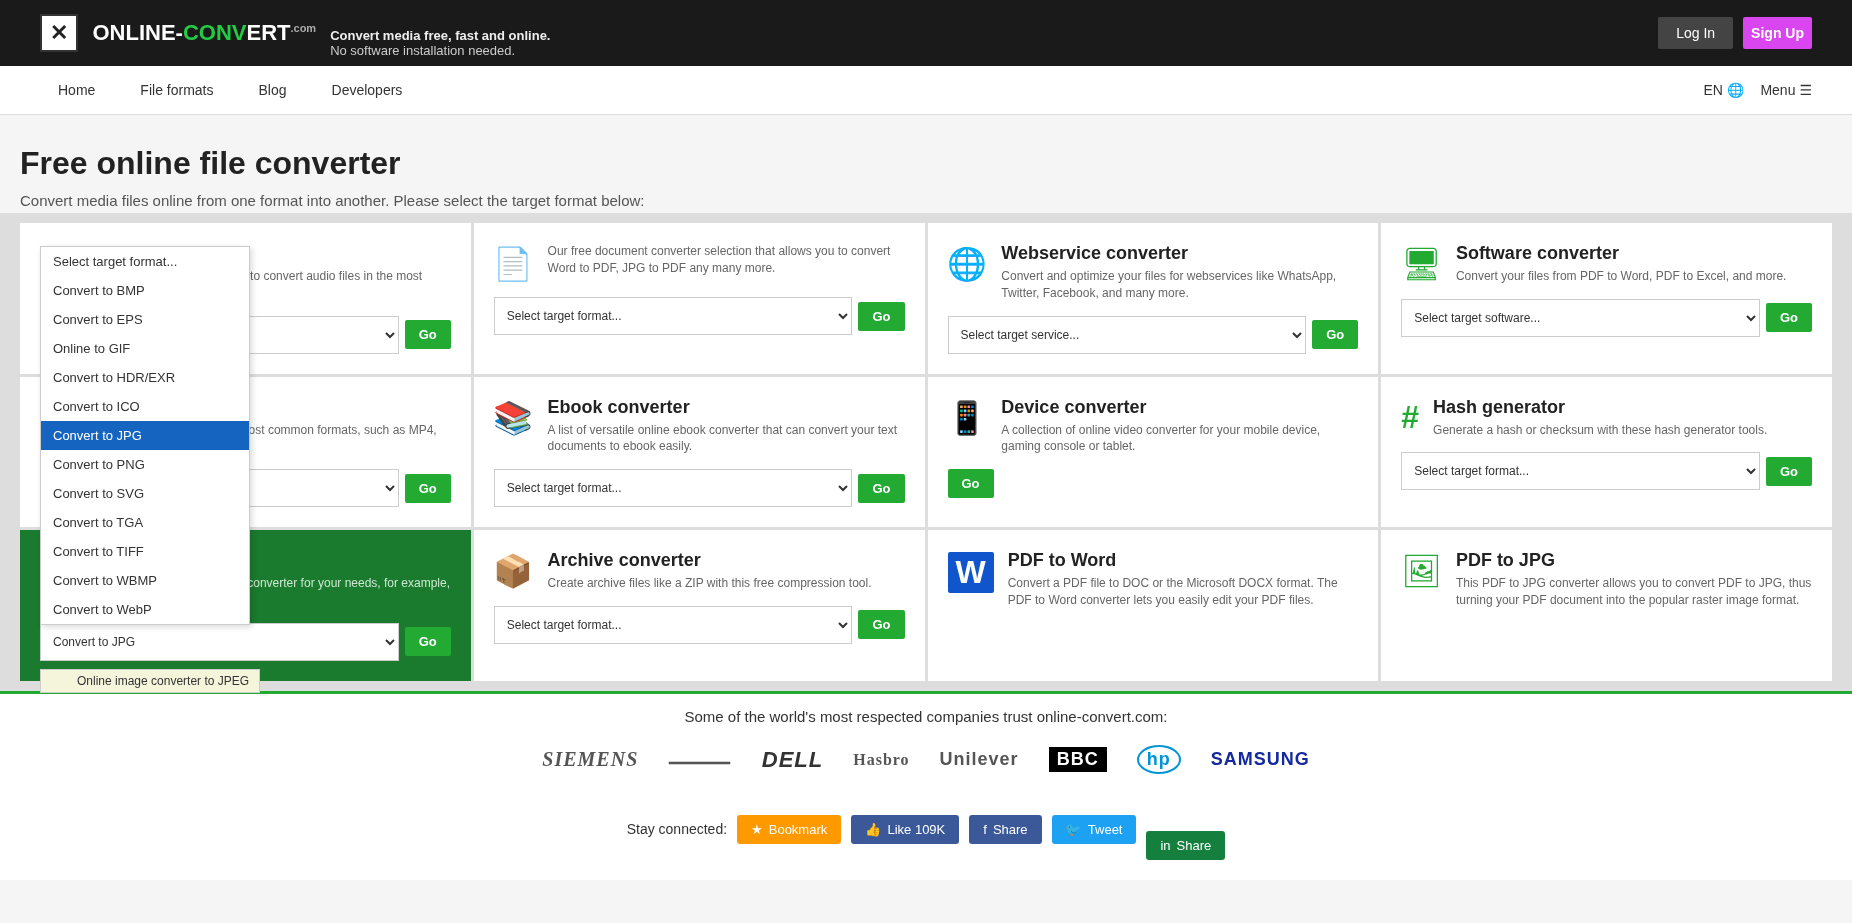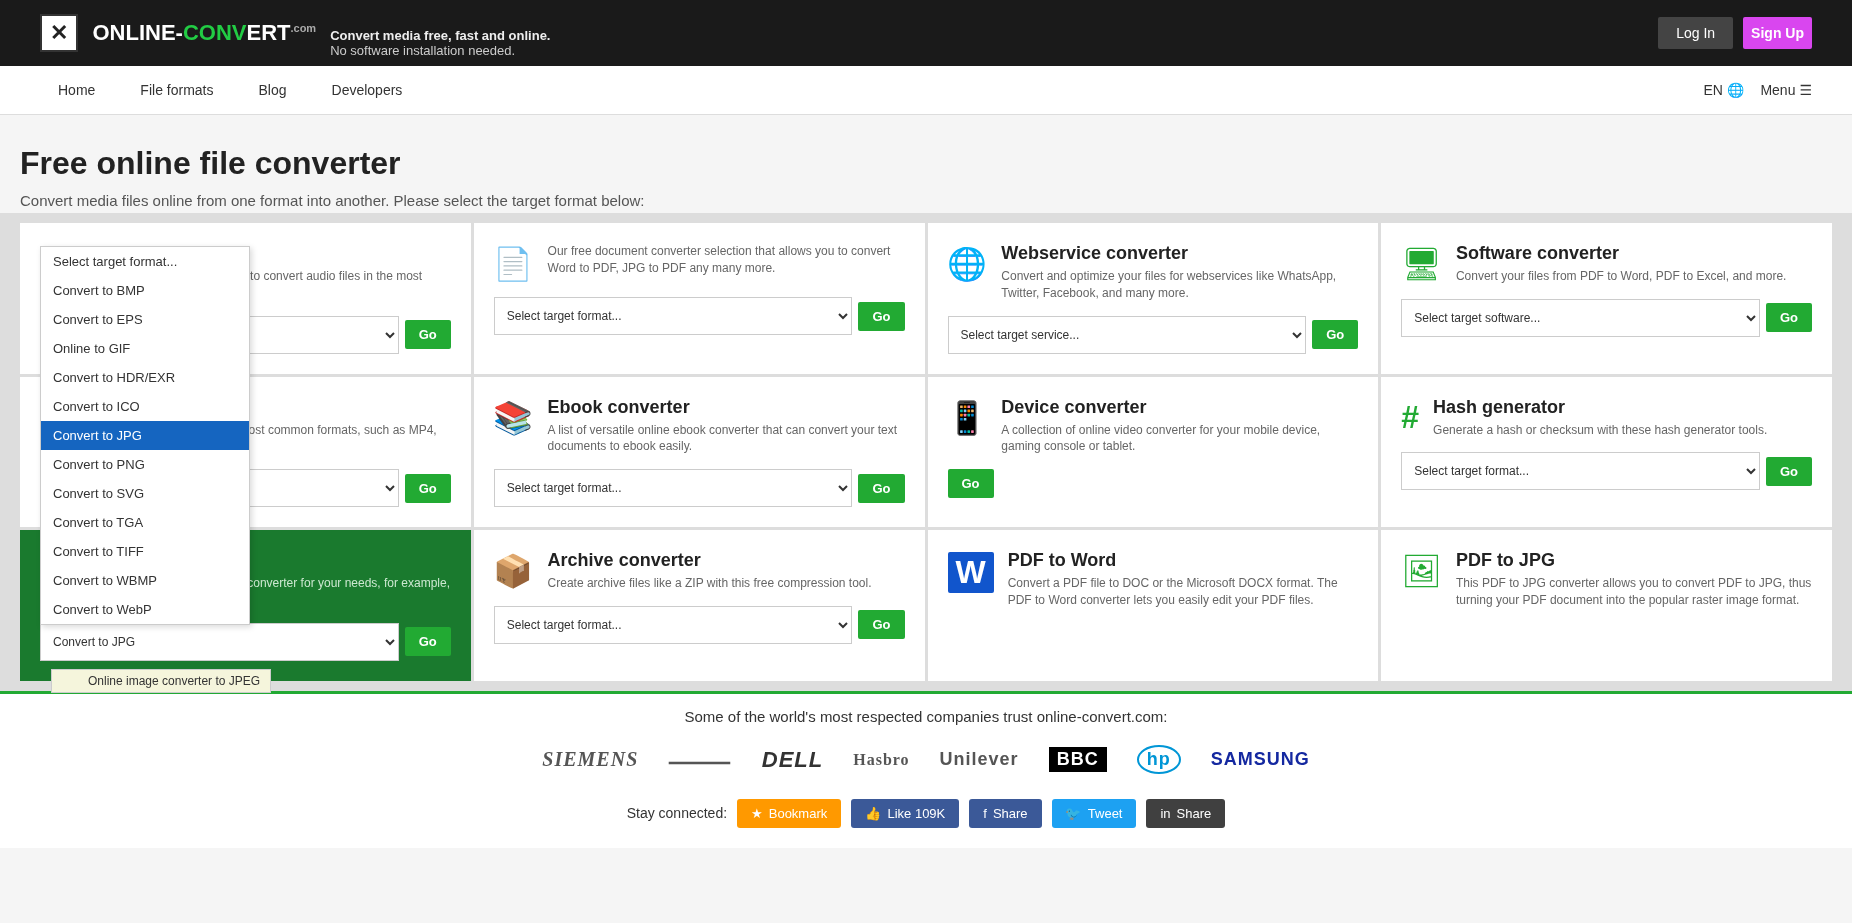--- a/index.html
+++ b/index.html
@@ -155,21 +155,21 @@
 
     .stay-connected { font-size: 14px; color: #333; display: flex; align-items: center; justify-content: center; gap: 10px; flex-wrap: wrap; }
     .social-btn {
       display: flex; align-items: center; gap: 6px; padding: 7px 14px;
       border: none; cursor: pointer; color: #fff; font-size: 13px; border-radius: 3px;
     }
     .btn-bookmark { background: #ff9900; }
     .btn-like { background: #3b5998; }
     .btn-share-fb { background: #3b5998; }
     .btn-tweet { background: #1da1f2; }
-    .btn-share-li { background: #404040; }
+    .btn-share-li { background: #15803d; margin-top: 32px; }
   </style>
 </head>
 <body>
 
 <div class="header-top">
   <div class="logo-area">
     <div class="logo-box">
       <span class="logo-icon">✕</span>
     </div>
     <span style="color:#fff;font-size:22px;font-weight:bold;">
@@ -371,21 +371,21 @@
         <div class="dropdown-item">Convert to ICO</div>
         <div class="dropdown-item selected">Convert to JPG</div>
         <div class="dropdown-item">Convert to PNG</div>
         <div class="dropdown-item">Convert to SVG</div>
         <div class="dropdown-item">Convert to TGA</div>
         <div class="dropdown-item">Convert to TIFF</div>
         <div class="dropdown-item">Convert to WBMP</div>
         <div class="dropdown-item">Convert to WebP</div>
       </div>
 
-      <div class="tooltip-box" style="bottom:-32px; left:11px;padding-left:36px;">Online image converter to JPEG</div>
+      <div class="tooltip-box" style="bottom:-32px; left:0;padding-left:36px;">Online image converter to JPEG</div>
     </div>
   </div>
 
   <div class="converter-card">
     <div class="card-header">
       <span class="card-icon">📦</span>
       <div>
         <div class="card-title">Archive converter</div>
         <div class="card-desc">Create archive files like a ZIP with this free compression tool.</div>
       </div>

